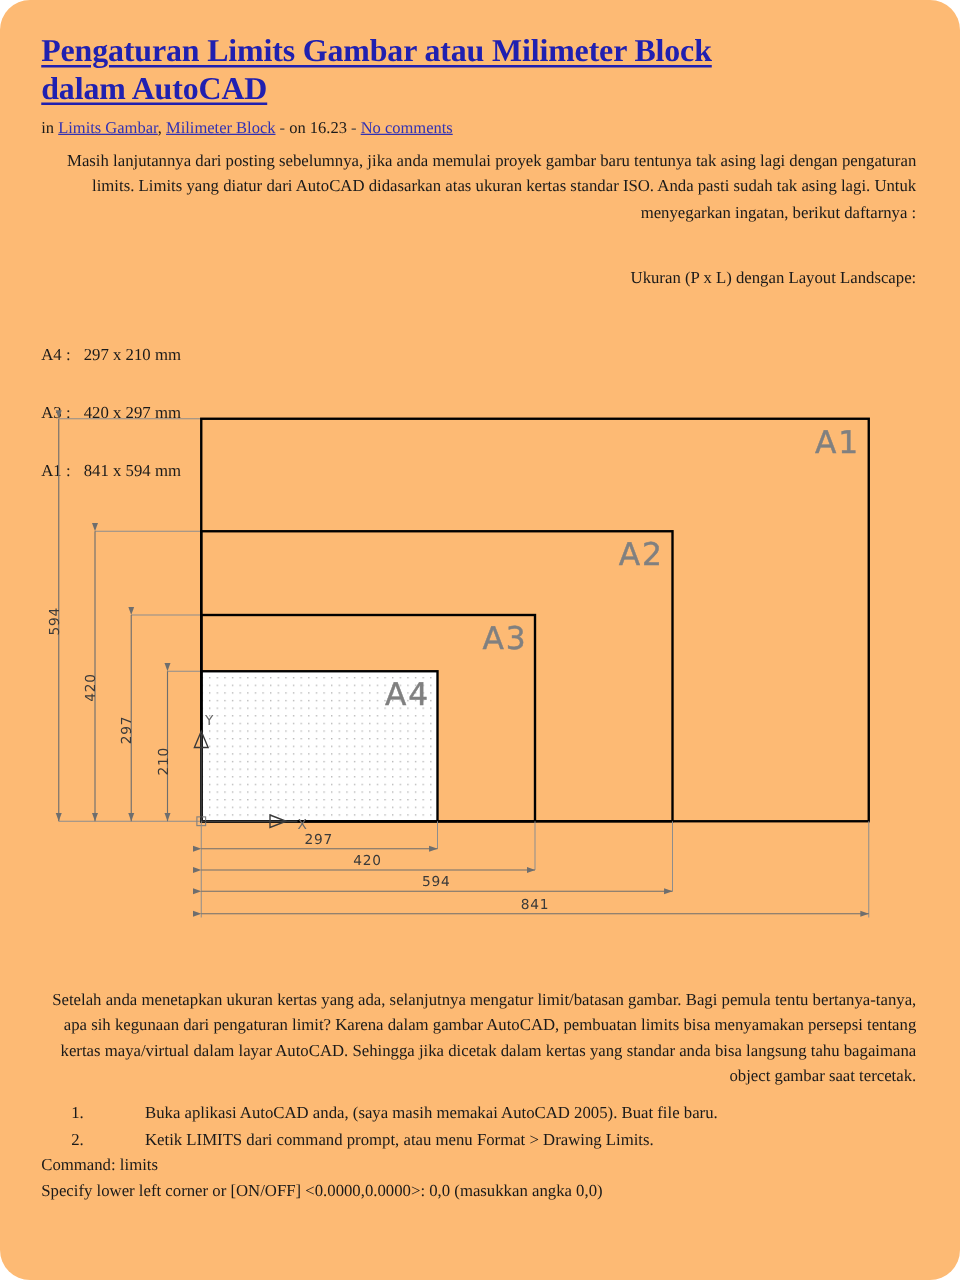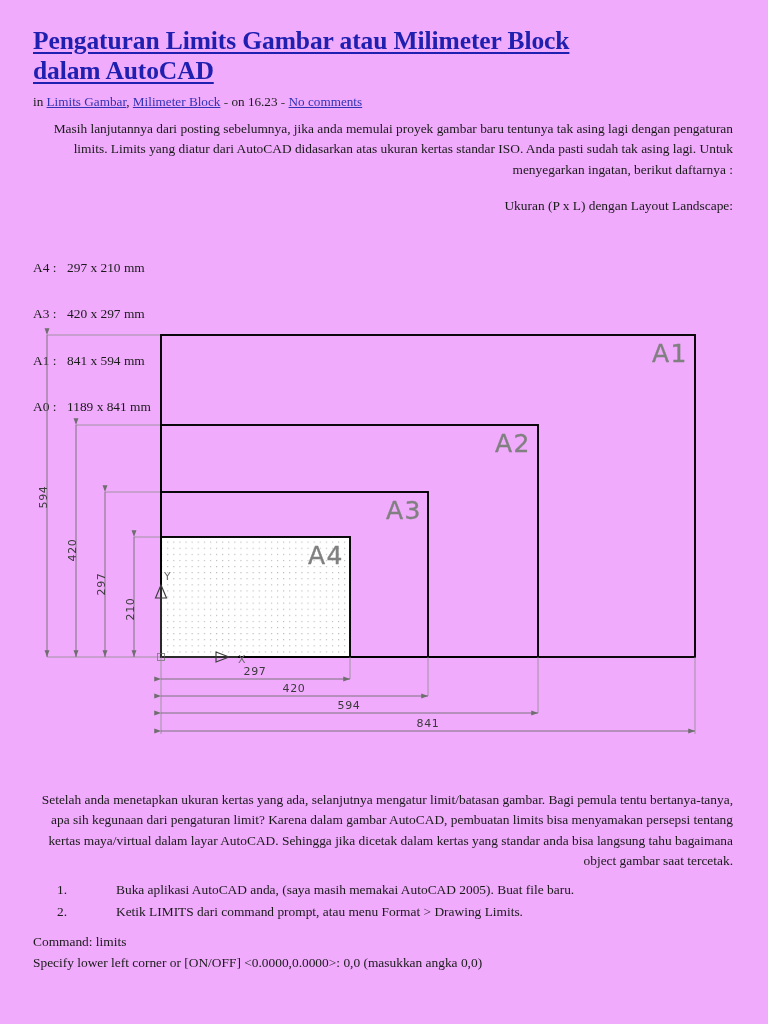--- a/index.html
+++ b/index.html
@@ -14,21 +14,22 @@
     overflow: hidden;
     font-family: "Liberation Serif", "DejaVu Serif", serif;
     color: #1a1a1a;
     position: relative;
   }
   #page {
     position: absolute;
     left: 0; top: 0;
     width: 768px;
     height: 1024px;
-    background: #f0abfc;
+    background: #fdba74;
+    border-radius: 24px;
   }
   .content {
     position: absolute;
     left: 33px;
     top: 26px;
     width: 700px;
   }
 
   
   .post-title {
@@ -61,21 +62,21 @@
   .byline .sep { color: #444; }
 
   
   p.body {
     margin: 9px 0 0 0;
     font-size: 13.4px;
     line-height: 20.3px;
     text-align: right;
     color: #1a1a1a;
   }
-  p.tight { margin-top: 16px; }
+  p.tight { margin-top: 32px; }
 
   
   .sizes {
     margin-top: 16px;
     font-size: 13.4px;
     line-height: 20.3px;
   }
   .sizes .row { white-space: pre; }
   .sizes .lbl { display: inline-block; width: 34px; margin-top: 26px; }
 
@@ -92,21 +93,21 @@
     padding-left: 83px;
     margin: 0;
   }
   ol.steps li .num {
     position: absolute;
     left: 24px;
     top: 0;
   }
 
   .cmdblock {
-    margin-top: 10px;
+    margin-top: 0;
     font-size: 13.4px;
     line-height: 20.5px;
   }
 
   
   .drawing {
     position: absolute;
     left: 33px;
     top: 322px;
     width: 700px;
@@ -157,21 +158,20 @@
     </div>
 
     <p class="body">Masih lanjutannya dari posting sebelumnya, jika anda memulai proyek gambar baru tentunya tak asing lagi dengan pengaturan limits. Limits yang diatur dari AutoCAD didasarkan atas ukuran kertas standar ISO. Anda pasti sudah tak asing lagi. Untuk menyegarkan ingatan, berikut daftarnya :</p>
 
     <p class="body tight">Ukuran (P x L) dengan Layout Landscape:</p>
 
     <div class="sizes">
       <div class="row"><span class="lbl">A4 :</span><span>297 x 210 mm</span></div>
       <div class="row"><span class="lbl">A3 :</span><span>420 x 297 mm</span></div>
       <div class="row"><span class="lbl">A1 :</span><span>841 x 594 mm</span></div>
-      <div class="row"><span class="lbl">A0 :</span><span>1189 x 841 mm</span></div>
     </div>
   </div>
 
   <div class="drawing">
     <svg width="700" height="420" viewBox="0 0 700 420" xmlns="http://www.w3.org/2000/svg">
       <defs>
         <pattern id="dotgrid" width="6.1" height="6.1" patternUnits="userSpaceOnUse">
           <rect width="6.1" height="6.1" fill="#ffffff"></rect>
           <rect x="0" y="0" width="1.1" height="1.1" fill="#b5b5b5"></rect>
         </pattern>

